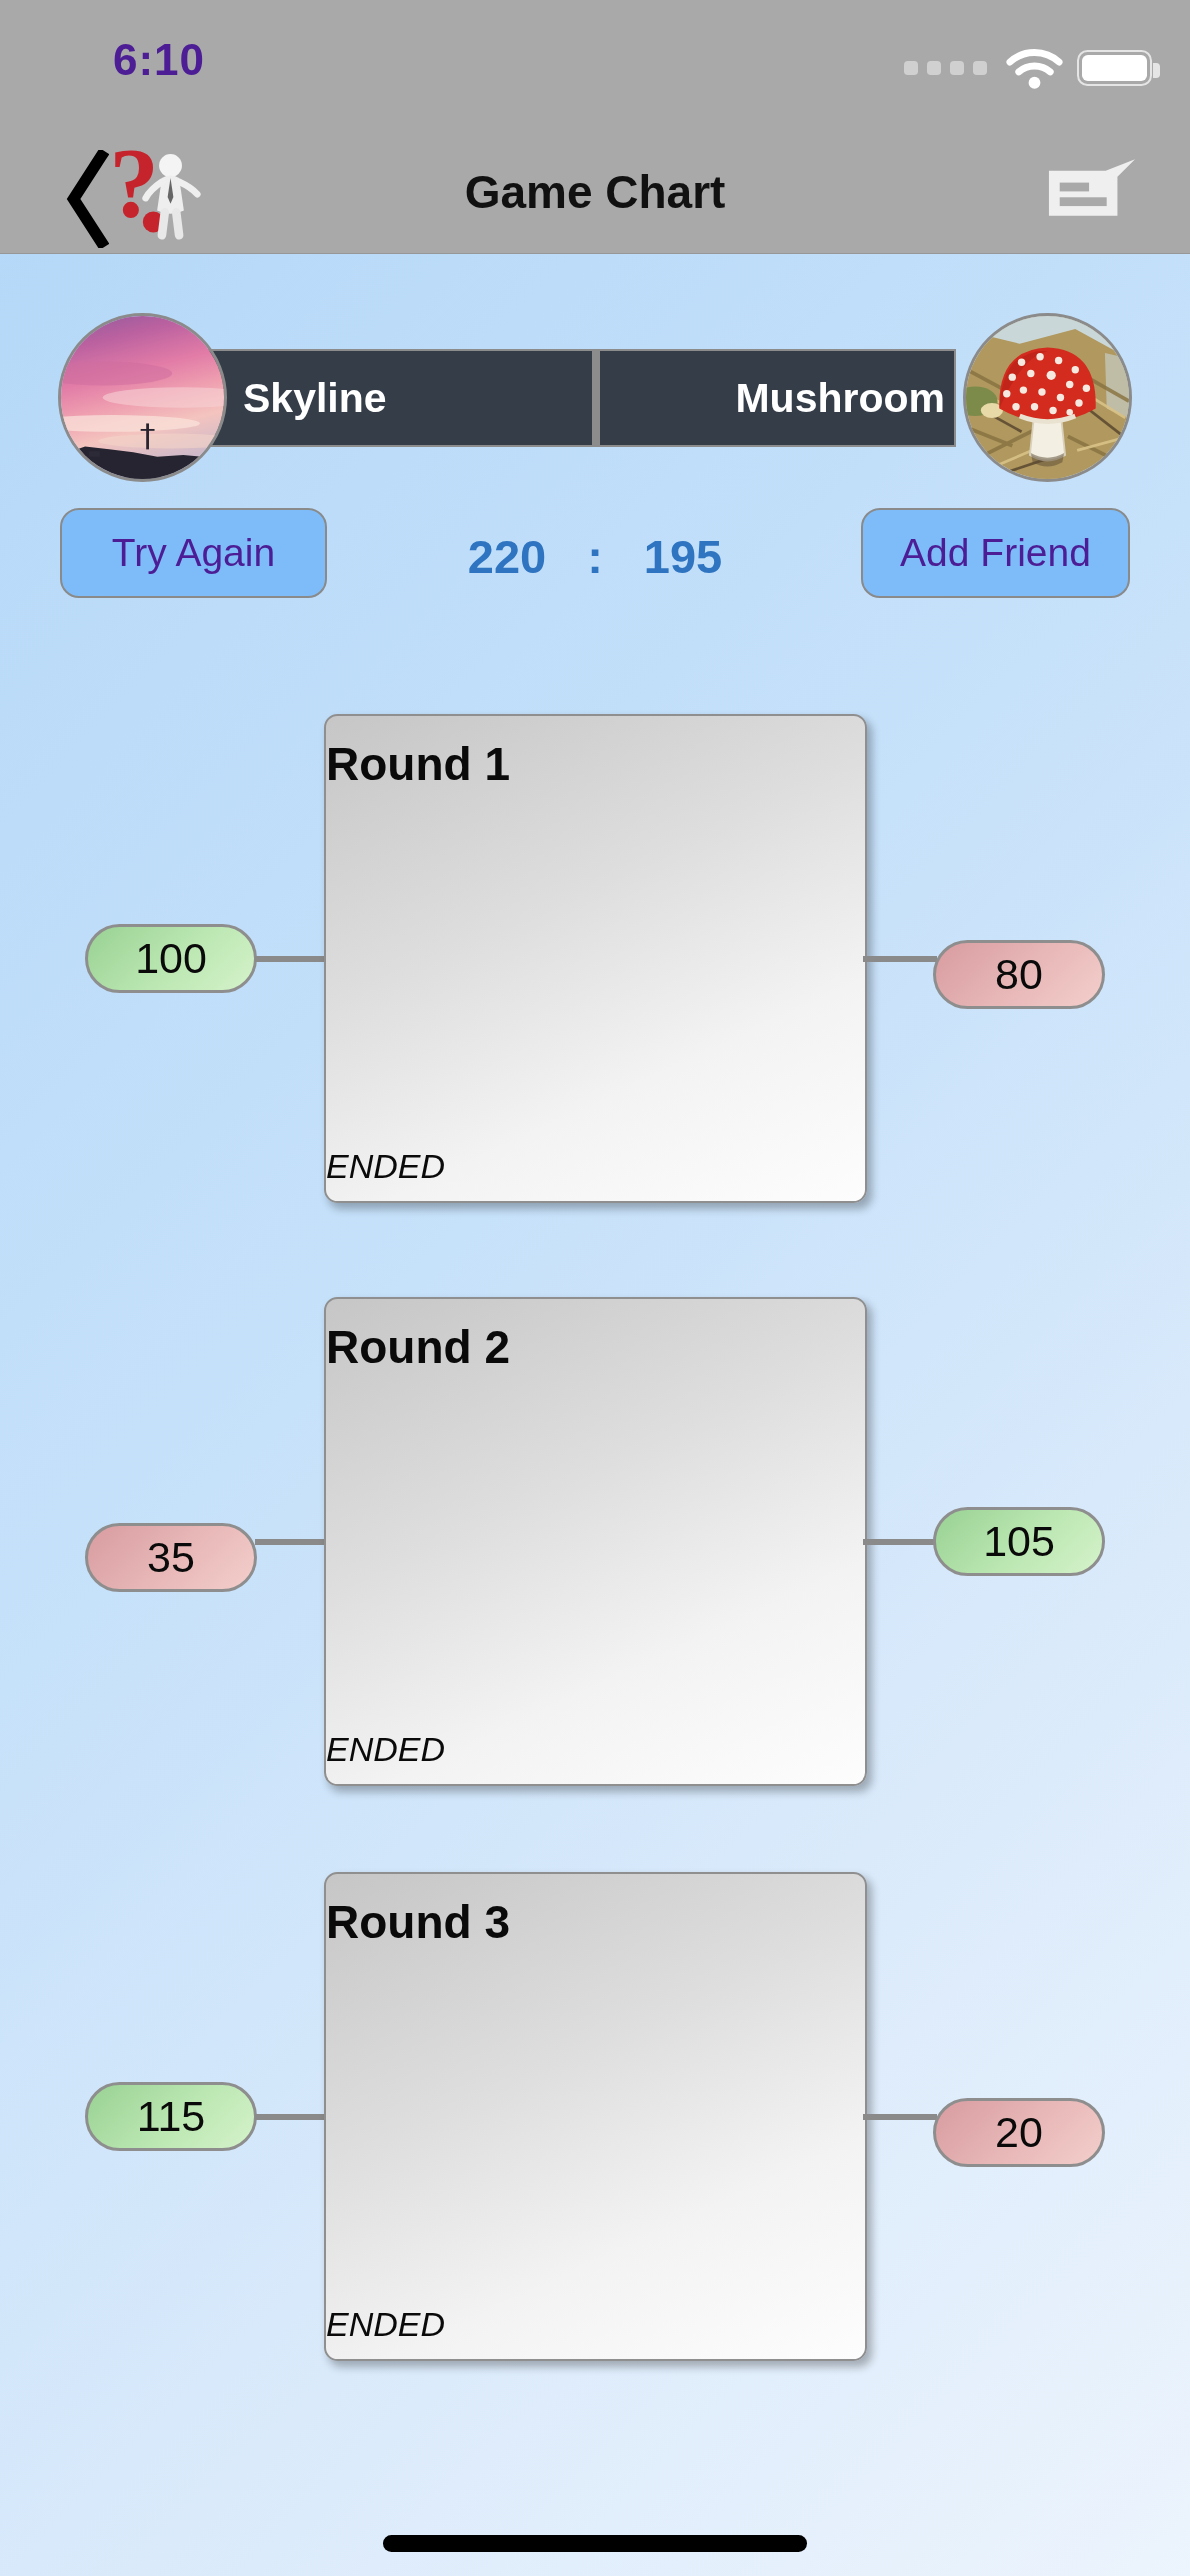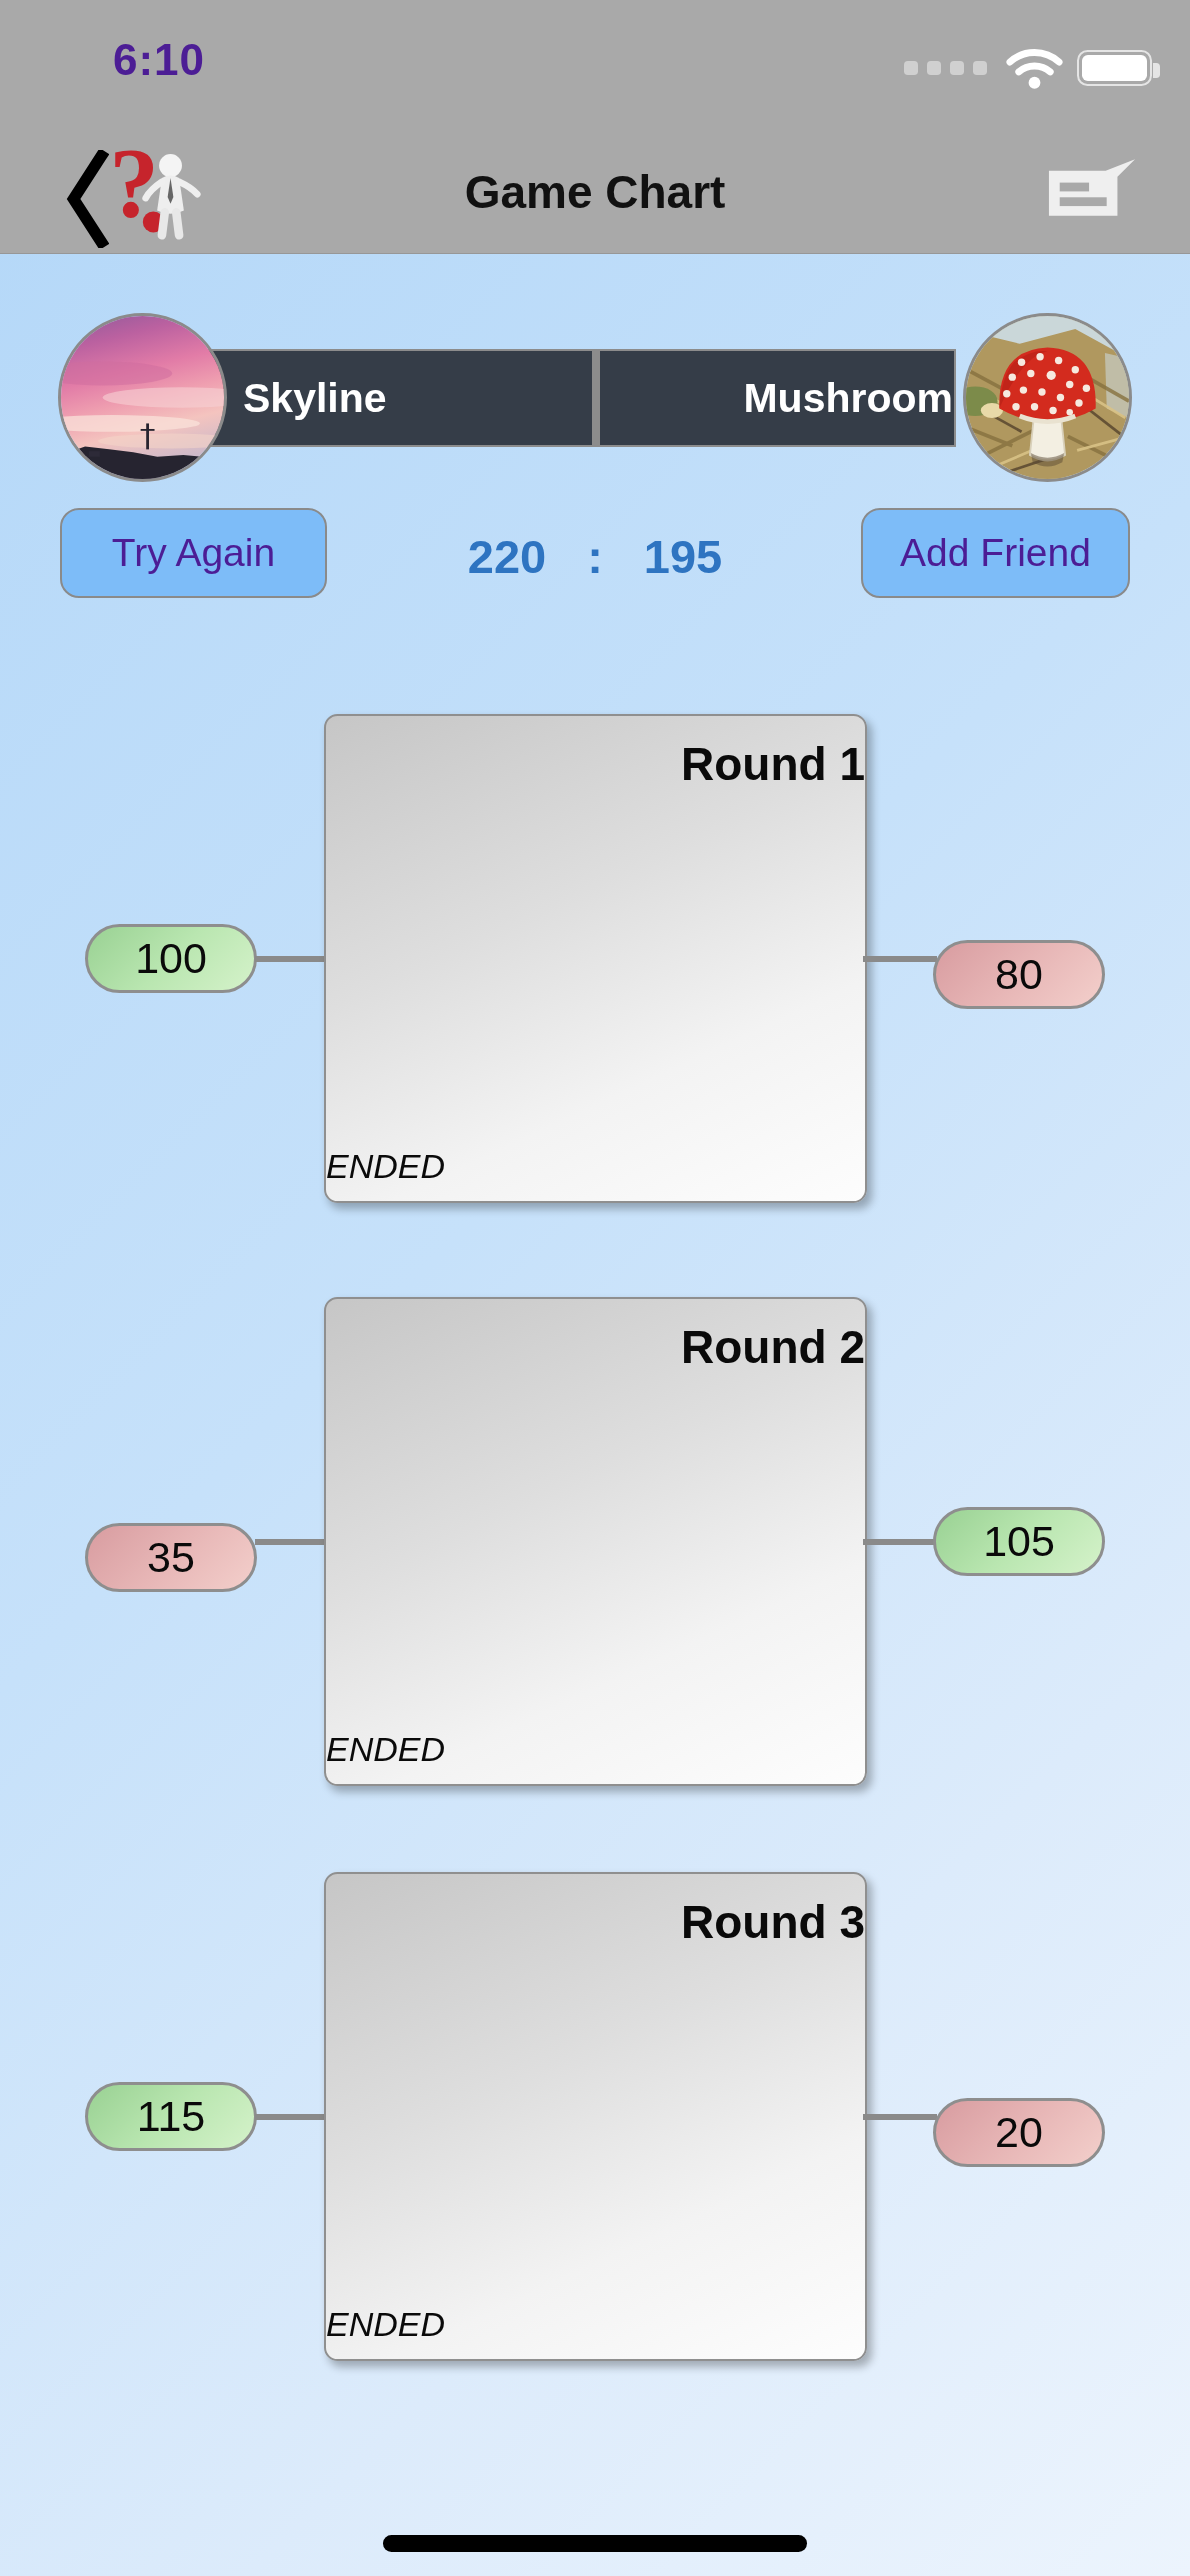--- a/index.html
+++ b/index.html
@@ -20,37 +20,37 @@
   .battery .tip{position:absolute;right:-9.6px;top:10.5px;width:6.7px;height:15.3px;background:rgba(255,255,255,.7);border-radius:0 3.8px 3.8px 0;}
   .back-btn{position:absolute;left:65px;top:150px;width:44px;height:98px;cursor:pointer;}
   .mascot{position:absolute;left:109px;top:134px;width:102px;height:107px;}
   .nav-title{position:absolute;left:0;top:165px;width:100%;text-align:center;font-size:46px;font-weight:bold;color:#111;}
   .report-btn{position:absolute;left:1047px;top:157px;width:90px;height:61px;cursor:pointer;}
   
   .name-bar{position:absolute;left:139px;top:349px;width:817px;height:98px;background:#353d48;border:2.9px solid #8c8c8c;}
   .name-bar .divider{position:absolute;left:451px;top:0;bottom:0;width:7.7px;background:#8c8c8c;}
   .name-cell{position:absolute;top:0;bottom:0;display:flex;align-items:center;color:#fff;font-size:41px;font-weight:bold;}
   .name-cell.left{left:0;width:451px;padding-left:102px;justify-content:flex-start;}
-  .name-cell.right{left:459px;right:0;padding-right:1px;justify-content:flex-end;}
+  .name-cell.right{left:459px;right:8px;padding-right:1px;justify-content:flex-end;}
   .avatar{position:absolute;width:169px;height:169px;border:3.8px solid #8b8b8b;border-radius:50%;overflow:hidden;}
   .avatar svg{display:block;width:100%;height:100%;}
   .avatar.left{left:58px;top:313px;}
   .avatar.right{left:963px;top:313px;}
   .action-btn{position:absolute;top:508px;height:90px;background:#7dbcf8;border:2.9px solid #8a8a8a;border-radius:19px;
     display:flex;align-items:center;justify-content:center;font-size:39px;color:#4c1d95;cursor:pointer;}
   .btn-try{left:60px;width:267px;}
   .btn-add{left:861px;width:269px;}
   .total-score{position:absolute;left:0;top:529px;width:100%;display:flex;justify-content:center;align-items:center;
     gap:41px;font-size:47px;font-weight:bold;color:#2e74c1;}
   
   .round-row{position:absolute;left:0;width:1190px;height:489px;}
   .round-card{position:absolute;left:324px;top:0;width:543px;height:489px;
     background:linear-gradient(155deg,#c6c6c6 0%,#dedede 40%,#f3f3f3 70%,#fdfdfd 100%);
     border:2.9px solid #8f8f8f;border-radius:13.4px;box-shadow:4.8px 5.8px 8.6px rgba(0,0,0,.28);}
-  .round-title{margin-top:21px;text-align:right;font-size:46px;font-weight:bold;color:#0a0a0a;}
+  .round-title{margin-top:21px;text-align:left;font-size:46px;font-weight:bold;color:#0a0a0a;}
   .round-status{position:absolute;bottom:15.3px;left:0;width:100%;text-align:left;font-style:italic;font-weight:500;font-size:34px;color:#0a0a0a;}
   .pill{position:absolute;top:210px;width:172px;height:69px;border:3.8px solid #8e8e8e;border-radius:38px;
     display:flex;align-items:center;justify-content:center;font-size:43px;color:#0a0a0a;}
   .pill.left{left:85px;}
   .pill.right{left:933px;}
   .pill.win{background:linear-gradient(135deg,#99d193 0%,#b9e6b0 50%,#d5f2ca 100%);}
   .pill.loss{background:linear-gradient(135deg,#d89ca0 0%,#e7b6b6 50%,#f3cfcb 100%);margin-top:16px;}
   .connector{position:absolute;top:242px;height:5.8px;background:#8a8a8a;}
   .connector.left{left:255px;width:73px;}
   .connector.right{left:863px;width:74px;}

